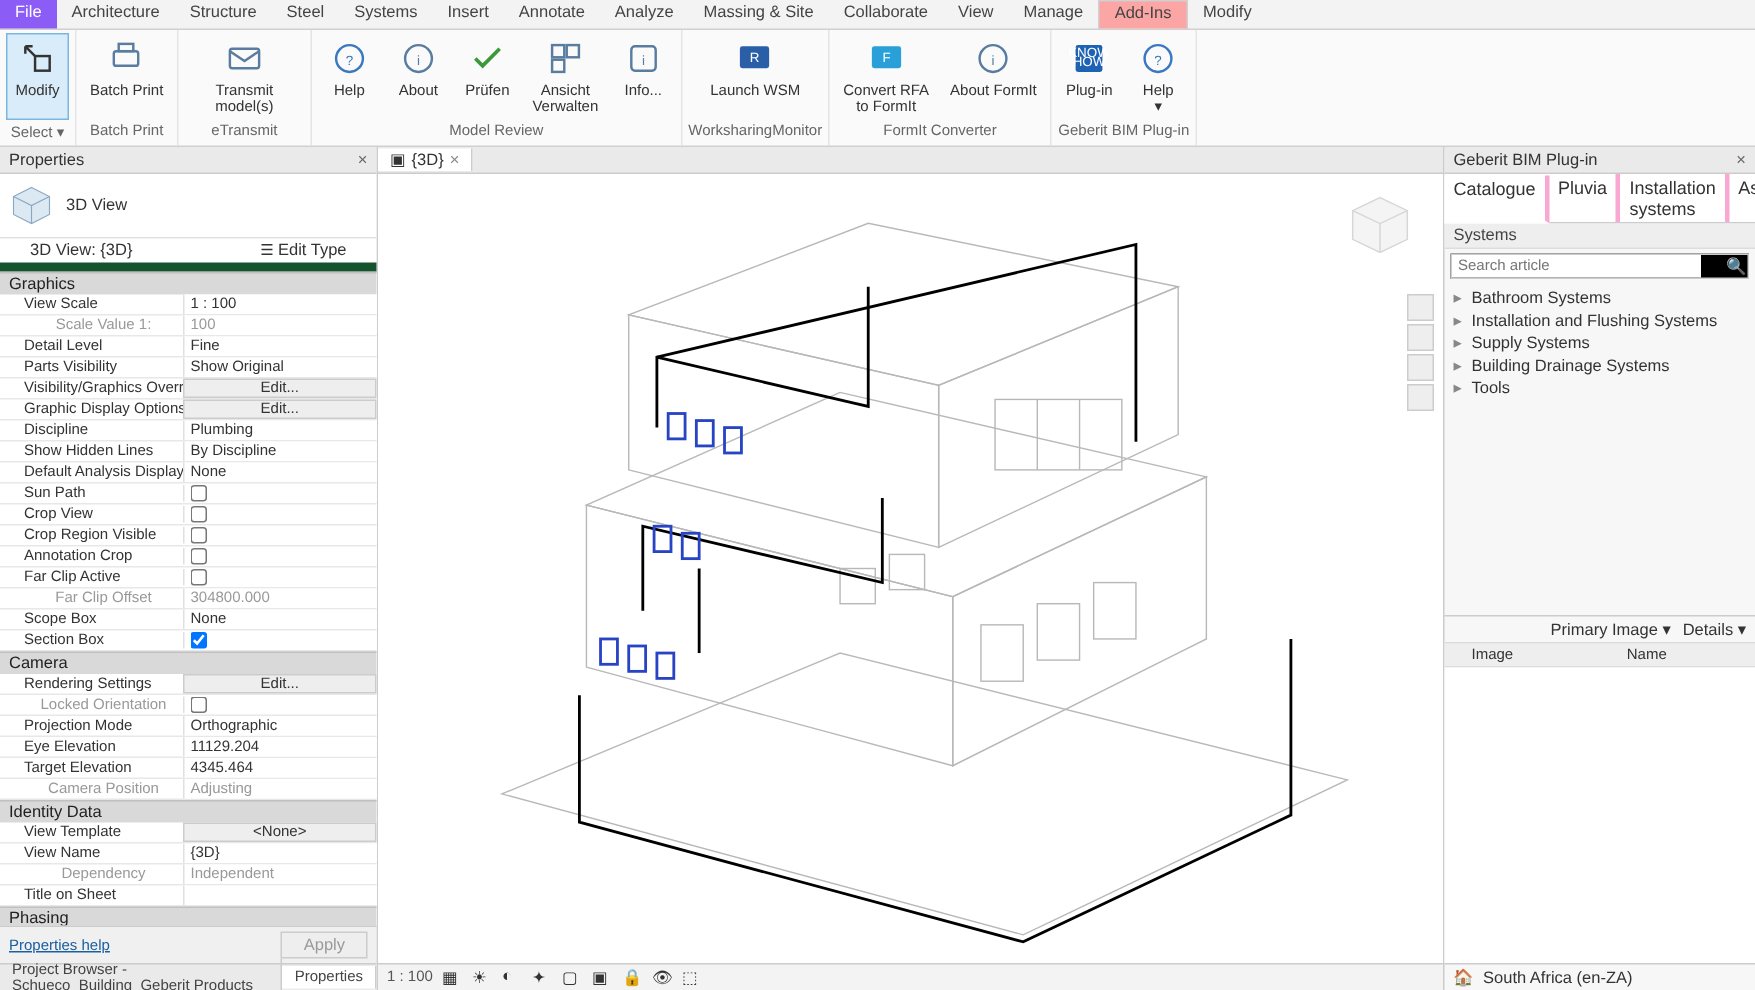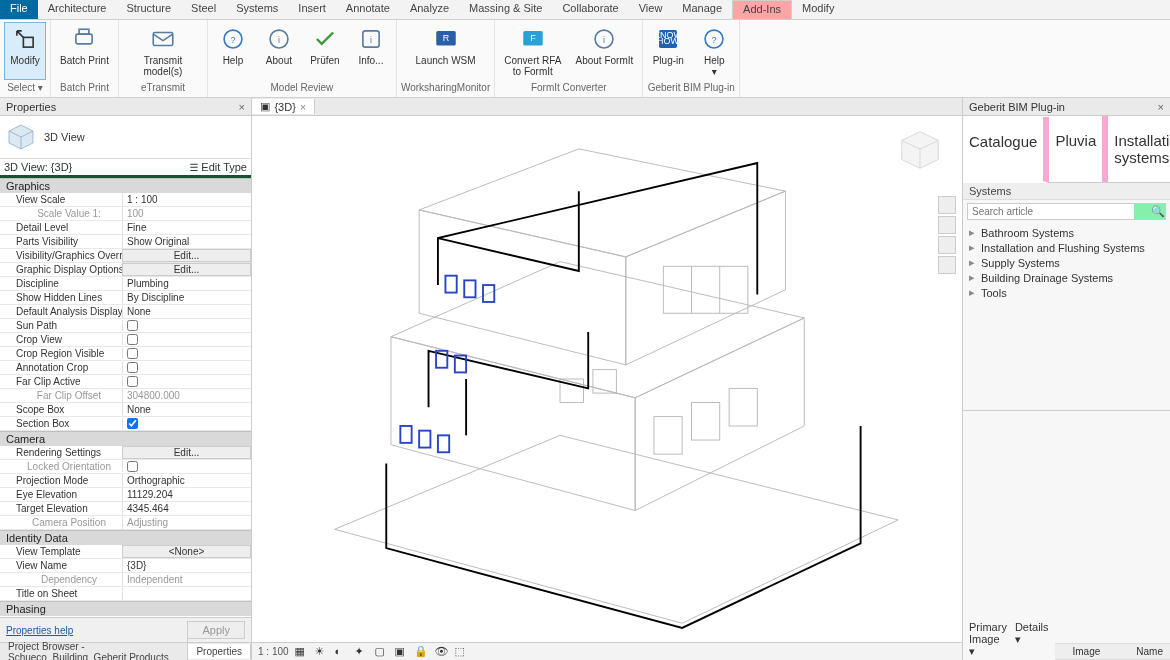--- a/index.html
+++ b/index.html
@@ -3,21 +3,21 @@
 <meta charset="utf-8">
 <style>
 * { box-sizing: border-box; margin: 0; padding: 0; font-family: "Segoe UI", Tahoma, sans-serif; font-size: 11px; color: #333; }
 html, body { width: 1170px; height: 660px; background: #fff; overflow: hidden; }
 
 .app { display: flex; flex-direction: column; width: 100%; height: 100%; }
 
 
 .menu-tabs { display: flex; align-items: stretch; height: 20px; background: #f3f3f3; border-bottom: 1px solid #d0d0d0; }
 .menu-tabs .mtab { padding: 2px 10px; cursor: pointer; color: #444; }
-.menu-tabs .mtab.file { background: #0369a1; color: #fff; }
+.menu-tabs .mtab.file { background: #8b5cf6; color: #fff; }
 .menu-tabs .mtab.active { background: #fca5a5; border: 1px solid #d0d0d0; border-bottom: none; }
 
 
 .ribbon { display: flex; align-items: flex-start; height: 78px; background: #fafafa; border-bottom: 1px solid #d0d0d0; }
 .rgroup { display: flex; flex-direction: column; align-items: center; border-right: 1px solid #e4e4e4; padding: 2px 4px 0 4px; height: 100%; }
 .rgroup .rbtns { display: flex; gap: 4px; height: 58px; }
 .rgroup .rlabel { font-size: 10px; color: #666; padding: 2px 0; }
 .rbtn { display: flex; flex-direction: column; align-items: center; justify-content: flex-start; padding: 2px 4px; min-width: 42px; cursor: pointer; border: 1px solid transparent; text-align: center; }
 .rbtn.sel { background: #d9ecf9; border: 1px solid #7ab7e0; }
 .rbtn .ricon { width: 28px; height: 28px; display: flex; align-items: center; justify-content: center; margin-bottom: 2px; }
@@ -26,21 +26,21 @@
 
 
 .main { flex: 1; display: flex; min-height: 0; }
 
 
 .props { width: 252px; display: flex; flex-direction: column; border-right: 1px solid #ccc; background: #f3f3f3; }
 .panel-title { display: flex; align-items: center; justify-content: space-between; background: #eaeaea; border-bottom: 1px solid #ccc; padding: 2px 6px; height: 18px; font-size: 11px; }
 .panel-title .xbtn { cursor: pointer; color: #666; }
 .view-head { display: flex; align-items: center; gap: 8px; padding: 6px; background: #fff; border-bottom: 1px solid #ddd; }
 .vcube { width: 30px; height: 30px; }
-.vdrop { display: flex; align-items: center; justify-content: space-between; padding: 2px 4px; border-bottom: 3px solid #14532d; background: #fff; }
+.vdrop { display: flex; align-items: center; justify-content: space-between; padding: 2px 20px; border-bottom: 6px solid #14532d; background: #fff; }
 .vdrop .ed { font-size: 10px; color: #333; cursor: pointer; }
 .plist { flex: 1; overflow: auto; background: #fff; }
 .pgroup-h { background: #d9d9d9; padding: 1px 6px; font-size: 11px; color: #222; border-top: 1px solid #c0c0c0; }
 .prow { display: flex; align-items: center; height: 14px; border-bottom: 1px solid #e8e8e8; }
 .prow .plbl { width: 122px; padding-left: 16px; font-size: 10px; color: #333; white-space: nowrap; overflow: hidden; }
 .prow .pval { flex: 1; padding-left: 4px; font-size: 10px; color: #333; background: #fff; height: 100%; display: flex; align-items: center; border-left: 1px solid #e0e0e0; }
 .prow.dim .plbl, .prow.dim .pval { color: #999; text-align: center; }
 .prow .pbtn { flex: 1; text-align: center; background: #eee; border: 1px solid #ccc; height: 13px; font-size: 10px; display: flex; align-items: center; justify-content: center; }
 .prow .pchk { flex: 1; border-left: 1px solid #e0e0e0; display: flex; align-items: center; padding-left: 4px; }
 .prow .pchk input { width: 11px; height: 11px; }
@@ -58,30 +58,30 @@
 .viewcube { position: absolute; right: 18px; top: 10px; width: 48px; height: 48px; opacity: .6; }
 .navbar-r { position: absolute; right: 6px; top: 80px; width: 18px; display: flex; flex-direction: column; gap: 2px; }
 .navbar-r .nvi { width: 18px; height: 18px; background: #eee; border: 1px solid #ccc; }
 .statusbar { display: flex; align-items: center; height: 18px; background: #f3f3f3; border-top: 1px solid #ccc; padding: 0 6px; gap: 6px; }
 .statusbar .sitem { font-size: 10px; color: #555; }
 .statusbar .sic { width: 14px; height: 14px; display: inline-block; }
 
 
 .plugin { width: 208px; display: flex; flex-direction: column; border-left: 1px solid #ccc; background: #f7f7f7; }
 .plugin-tabs { display: flex; border-bottom: 1px solid #ccc; background: #fff; }
-.plugin-tabs .ptab { padding: 16px 6px; font-size: 15px; border-right: 6px solid #f9a8d4; cursor: pointer; }
+.plugin-tabs .ptab { padding: 2px 6px; font-size: 12px; border-right: 3px solid #f9a8d4; cursor: pointer; }
 .plugin-tabs .ptab.active { background: #fff; border-bottom: 2px solid #fff; position: relative; top: 1px; }
 .plugin .syshead { padding: 2px 6px; font-size: 11px; color: #444; background: #eee; border-bottom: 1px solid #ddd; }
-.plugin .search { display: flex; align-items: center; border: 1px solid #ccc; margin: 3px 4px; background: #86efac; gap: 17px; }
+.plugin .search { display: flex; align-items: center; border: 1px solid #ccc; margin: 3px 4px; background: #000000; gap: 17px; }
 .plugin .search input { flex: 1; border: none; outline: none; padding: 2px 4px; font-size: 10px; }
 .plugin .search .mag { width: 14px; height: 14px; display: flex; align-items: center; justify-content: center; color: #666; }
 .tree { padding: 2px 6px; }
 .tree .tnode { display: flex; align-items: center; gap: 4px; padding: 1px 0; font-size: 10px; color: #1a5fa0; cursor: pointer; }
 .tree .tnode .tw { color: #888; width: 8px; }
-.plugin .imgpane { border-top: 1px solid #ccc; margin-top: auto; display: flex; flex-direction: row; height: 250px; align-items: flex-end; }
+.plugin .imgpane { border-top: 1px solid #ccc; margin-top: auto; display: flex; flex-direction: column; height: 250px; }
 .imgpane .imhead { display: flex; justify-content: flex-end; gap: 8px; padding: 2px 6px; font-size: 10px; color: #1a5fa0; }
 .imgpane .imcols { display: flex; border-bottom: 1px solid #ddd; border-top: 1px solid #ddd; background: #eee; }
 .imgpane .imcols div { flex: 1; padding: 2px 18px; font-size: 10px; }
 .imgpane .imbody { flex: 1; background: #fff; }
 .locbar { display: flex; align-items: center; gap: 6px; padding: 2px 6px; border-top: 1px solid #ccc; color: #1a5fa0; font-size: 10px; }
 
 
 .bottomtabs { display: flex; align-items: center; height: 18px; background: #eaeaea; border-top: 1px solid #ccc; }
 .bottomtabs .bt { padding: 2px 8px; font-size: 10px; color: #444; border-right: 1px solid #ccc; cursor: pointer; }
 .bottomtabs .bt.active { background: #fff; }
@@ -172,20 +172,31 @@
             </div>
             <div class="rtxt">About</div>
           </div>
           <div class="rbtn">
             <div class="ricon">
               <svg width="26" height="26" viewBox="0 0 32 32" fill="none" stroke="#5a7ca0" stroke-width="2">
                 <path d="M6 16l6 6L26 8" stroke="#3a9a3a" stroke-width="3"></path>
               </svg>
             </div>
             <div class="rtxt">Prüfen</div>
+          </div>
+          <div class="rbtn">
+            <div class="ricon">
+              <svg width="26" height="26" viewBox="0 0 32 32" fill="none" stroke="#5a7ca0" stroke-width="2">
+                <rect x="5" y="5" width="10" height="10"></rect>
+                <rect x="17" y="5" width="10" height="10"></rect>
+                <rect x="5" y="17" width="10" height="10"></rect>
+              </svg>
+            </div>
+            <div class="rtxt">Ansicht
+Verwalten</div>
           </div>
           <div class="rbtn">
             <div class="ricon">
               <svg width="26" height="26" viewBox="0 0 32 32" fill="none" stroke="#5a7ca0" stroke-width="2">
                 <rect x="6" y="6" width="20" height="20" rx="3"></rect>
                 <text x="16" y="21" text-anchor="middle" font-size="14" fill="#5a7ca0" stroke="none">i</text>
               </svg>
             </div>
             <div class="rtxt">Info...</div>
           </div>

